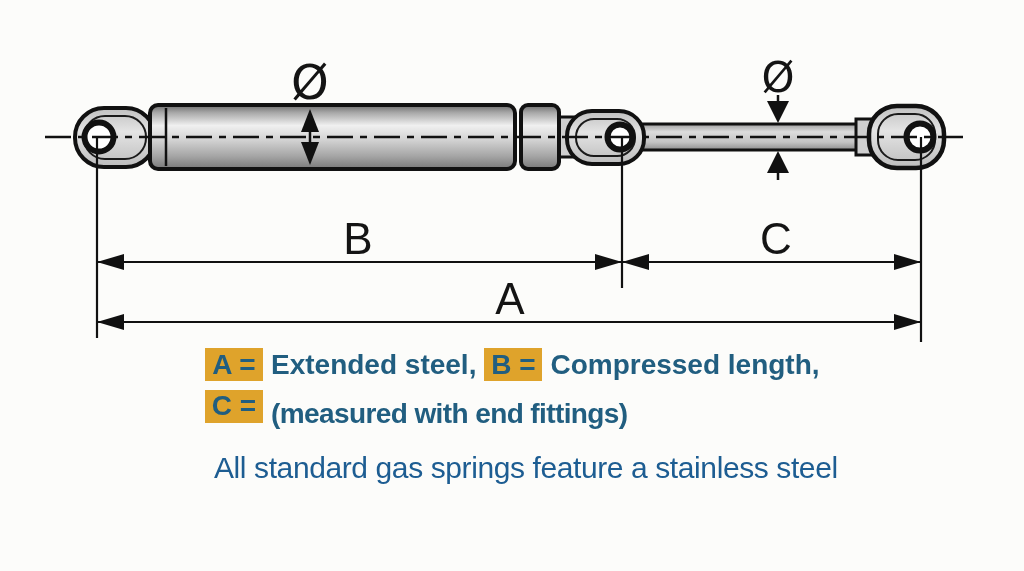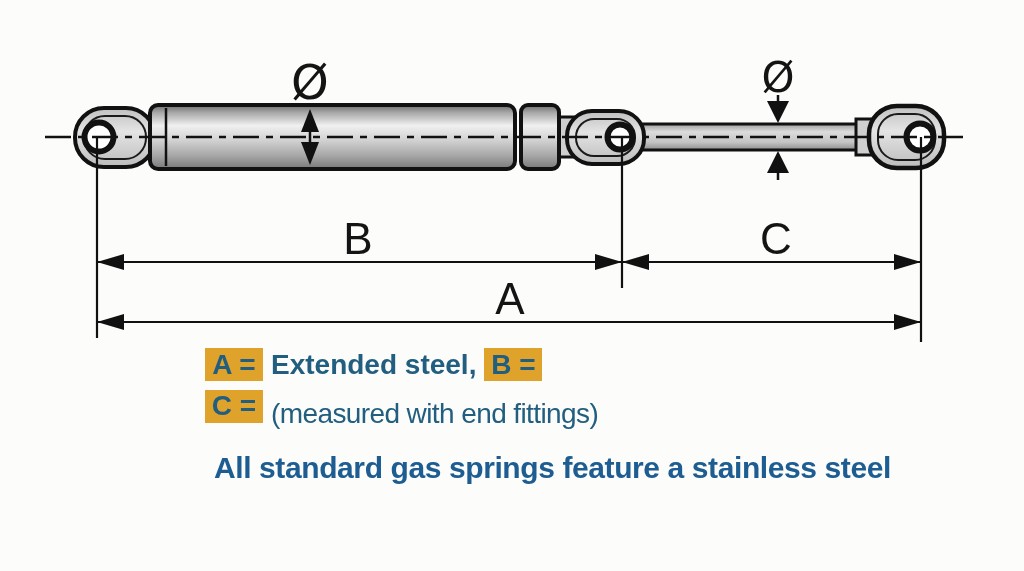--- a/index.html
+++ b/index.html
@@ -38,30 +38,30 @@
   .key-box{
     display:inline-flex;
     align-items:center;
     justify-content:center;
     min-width:52px;
     height:33px;
     padding:0 3px;
     background:#dfa32b;
   }
   .legend-note{
-    font-weight:400;
+    font-weight:700;
     letter-spacing:-0.6px;
     margin-top:16px;
   }
   .description{
     position:absolute;
     left:214px;
     top:450px;
     font-size:30px;
-    font-weight:700;
+    font-weight:400;
     line-height:35px;
     letter-spacing:-0.4px;
     color:#1d5d92;
     white-space:nowrap;
   }
 </style>
 </head>
 <body>
 
 <div id="stage">
@@ -159,20 +159,21 @@
       <polygon points="97,322 124,314 124,330" fill="#111"></polygon>
       <polygon points="921,322 894,314 894,330" fill="#111"></polygon>
       <text class="dim-label" x="510" y="314" font-size="44" text-anchor="middle">A</text>
     </g>
   </svg>
 
   <div class="legend-line l1">
     <span class="key-box">A =</span>
     <span>Extended steel,</span>
     <span class="key-box">B =</span>
+    <span>Compressed length,</span>
   </div>
   <div class="legend-line l2">
     <span class="key-box">C =</span>
     <span class="legend-note">(measured with end fittings)</span>
   </div>
 
   <div class="description">
     <div>All standard gas springs feature a stainless steel</div>
   </div>
 

